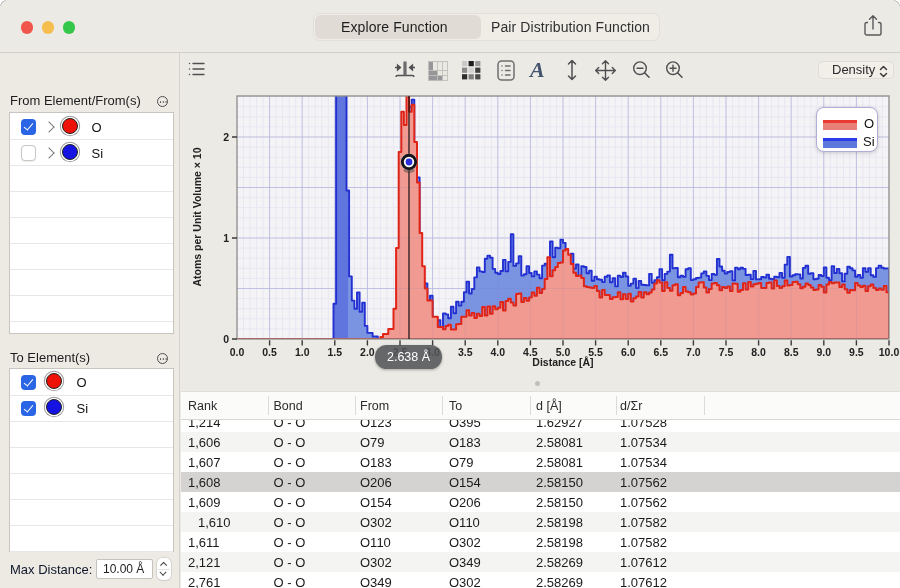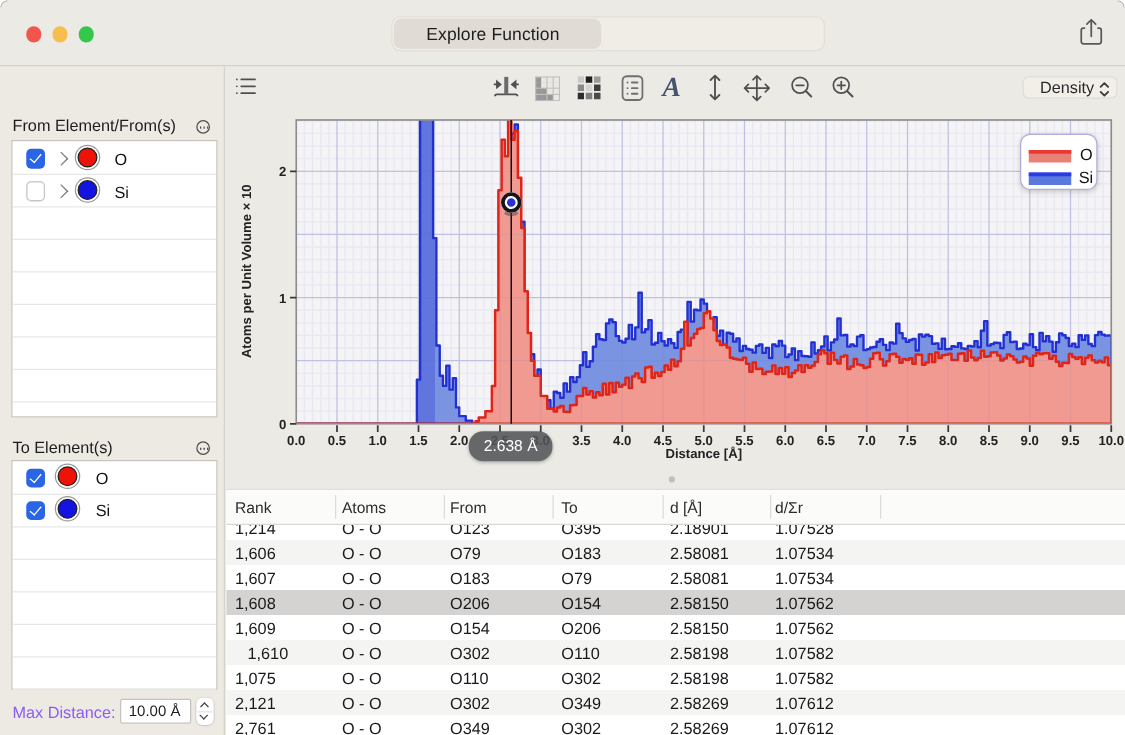--- a/index.html
+++ b/index.html
@@ -21,21 +21,21 @@
 .cb.on:after{content:"";position:absolute;left:5px;top:2.2px;width:3.8px;height:8px;
  border:solid #fff;border-width:0 1.7px 1.7px 0;transform:rotate(40deg)}
 .cb.off{background:#fff;border:1px solid #c9c6c1;box-shadow:0 .5px 1px rgba(0,0,0,.08)}
 .chev{position:absolute;width:8px;height:8px;border:solid #7a7a7a;border-width:1.8px 1.8px 0 0;transform:rotate(45deg)}
 .ball{position:absolute;width:16px;height:16px;border-radius:50%;border:1.6px solid #222;box-shadow:0 0 0 1.2px #fff,0 0 0 2.2px #9a9a9a}
 .elbl{position:absolute;font-size:13px;color:#111}
 .dots{position:absolute;width:11px;height:11px;border:1.4px solid #4e4e50;border-radius:50%}
 .dots:after{content:"";position:absolute;left:1.6px;top:4.3px;width:1.8px;height:1.8px;border-radius:50%;
  background:#4e4e50;box-shadow:2.8px 0 0 #4e4e50,5.6px 0 0 #4e4e50}
 
-#mdl{position:absolute;left:10px;top:509px;font-size:13px;color:#8b5cf6}
+#mdl{position:absolute;left:10px;top:509px;font-size:13px;color:#0f172a}
 #mdf{position:absolute;left:96px;top:506px;width:57px;height:20px;background:#fff;border:1px solid #c6c3be;border-radius:2px;
  font-size:12px;color:#1d1d1f;line-height:19px;padding-left:6px}
 #stp{position:absolute;left:157px;top:505px;width:13.5px;height:22px;background:#fff;border-radius:5px;
  box-shadow:0 0 0 .5px #c9c6c1,0 .5px 1.5px rgba(0,0,0,.15)}
 #stp .u,#stp .d{position:absolute;left:4.1px;width:4.6px;height:4.6px;border:solid #3e3e40;border-width:1.4px 1.4px 0 0}
 #stp .u{top:4.8px;transform:rotate(-45deg)}
 #stp .d{top:12.2px;transform:rotate(135deg)}
 #stp .mid{position:absolute;left:1px;top:10.8px;width:11.5px;height:1px;background:#e3e3e3}
 
 #chartbg{position:absolute;left:181px;top:53px;width:719px;height:339px;background:#eceae5}
@@ -67,20 +67,21 @@
 #density em{font-style:normal;position:absolute;left:13px;top:0px}
 </style></head><body>
 
 <div id="titlebar">
  <div class="tl" style="left:20.5px;background:#f1564d"></div>
  <div class="tl" style="left:41.5px;background:#f5be4f"></div>
  <div class="tl" style="left:62.5px;background:#34c74a"></div>
  <div id="seg">
       <div class="sel"></div>
    <span style="left:27px">Explore Function</span>
+   <span style="left:177px;color:#303032">Pair Distribution Function</span>
  </div>
  <svg class="abs" style="left:863px;top:13px" width="22" height="26" viewBox="0 0 22 26">
   <path d="M4.5 9.5 H3.8 A1.8 1.8 0 0 0 2 11.3 V20.2 A1.8 1.8 0 0 0 3.8 22 H16.2 A1.8 1.8 0 0 0 18 20.2 V11.3 A1.8 1.8 0 0 0 16.2 9.5 H15.5 M10 16 V3.2 M6.5 6.3 L10 2.8 L13.5 6.3" fill="none" stroke="#59595b" stroke-width="1.4" stroke-linecap="round" stroke-linejoin="round"></path>
  </svg>
 </div>
 
 <div id="sidebar">
  <div class="slabel" style="top:39.5px">From Element/From(s)</div>
  <div class="dots" style="left:157px;top:43px"></div>
  <div class="lbox" style="top:59px;height:222px">
@@ -192,21 +193,21 @@
 <div id="tooltip">2.638 Å</div>
 <div id="splitdot"></div>
 
 <div style="position:absolute;left:181px;top:391px;width:719px;height:1px;background:#e0deda"></div>
 <div id="table">
 <div class="trow" style="top:20px">
       <span style="left:7px">1,214</span>
       <span style="left:92.5px">O - O</span>
       <span style="left:179px">O123</span>
       <span style="left:268px">O395</span>
-      <span style="left:355px">2.18901</span>
+      <span style="left:355px">1.62927</span>
       <span style="left:439px">1.07528</span>
     </div>
 <div class="trow alt" style="top:40px">
       <span style="left:7px">1,606</span>
       <span style="left:92.5px">O - O</span>
       <span style="left:179px">O79</span>
       <span style="left:268px">O183</span>
       <span style="left:355px">2.58081</span>
       <span style="left:439px">1.07534</span>
     </div>
@@ -236,21 +237,21 @@
     </div>
 <div class="trow alt" style="top:120px">
       <span style="left:17px">1,610</span>
       <span style="left:92.5px">O - O</span>
       <span style="left:179px">O302</span>
       <span style="left:268px">O110</span>
       <span style="left:355px">2.58198</span>
       <span style="left:439px">1.07582</span>
     </div>
 <div class="trow" style="top:140px">
-      <span style="left:7px">1,075</span>
+      <span style="left:7px">1,611</span>
       <span style="left:92.5px">O - O</span>
       <span style="left:179px">O110</span>
       <span style="left:268px">O302</span>
       <span style="left:355px">2.58198</span>
       <span style="left:439px">1.07582</span>
     </div>
 <div class="trow alt" style="top:160px">
       <span style="left:7px">2,121</span>
       <span style="left:92.5px">O - O</span>
       <span style="left:179px">O302</span>
@@ -261,21 +262,21 @@
 <div class="trow" style="top:180px">
       <span style="left:7px">2,761</span>
       <span style="left:92.5px">O - O</span>
       <span style="left:179px">O349</span>
       <span style="left:268px">O302</span>
       <span style="left:355px">2.58269</span>
       <span style="left:439px">1.07612</span>
     </div>
  <div id="thead">
       <span style="left:7px">Rank</span>
-      <span style="left:92.5px">Atoms</span>
+      <span style="left:92.5px">Bond</span>
       <span style="left:179px">From</span>
       <span style="left:268px">To</span>
       <span style="left:355px">d [Å]</span>
       <span style="left:439px">d/Σr</span> 
       <i style="left:86.5px"></i>
       <i style="left:174px"></i>
       <i style="left:260.5px"></i>
       <i style="left:348.5px"></i>
       <i style="left:434.5px"></i>
       <i style="left:523px"></i>

